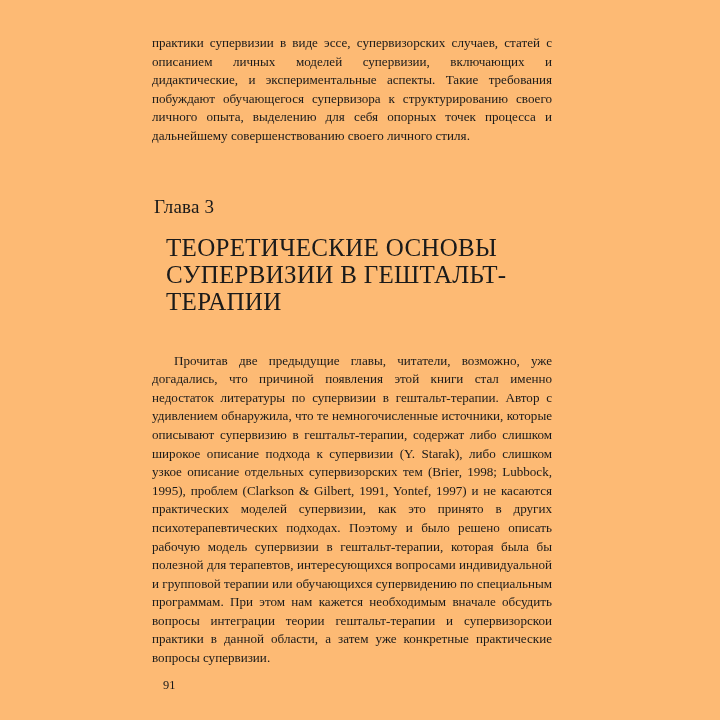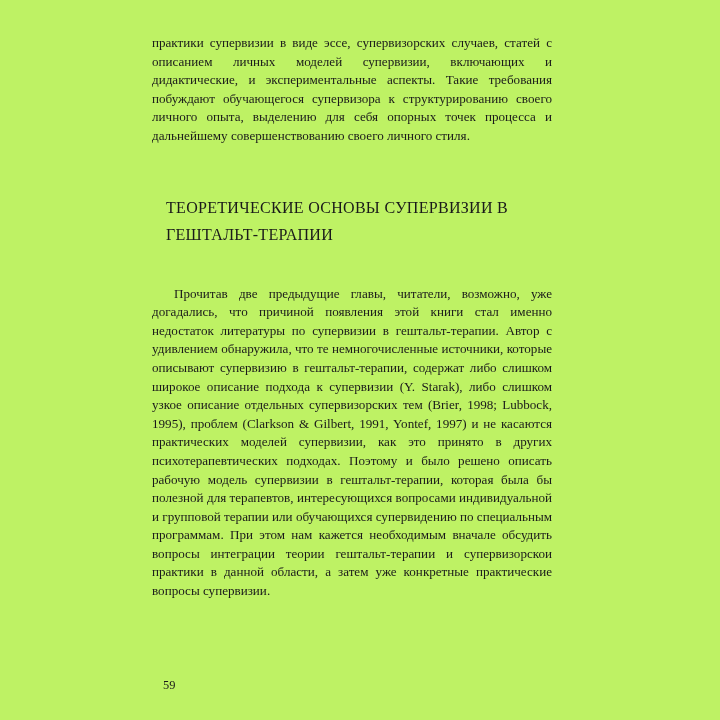--- a/index.html
+++ b/index.html
@@ -5,21 +5,21 @@
 <style>
   html, body {
     margin: 0;
     padding: 0;
     background: #ffffff;
   }
   .page {
     position: relative;
     width: 720px;
     height: 720px;
-    background: #bef264;
+    background: #fdba74;
     overflow: hidden;
     font-family: "Liberation Serif", "DejaVu Serif", serif;
     color: #1a1a1a;
   }
   .content {
     position: absolute;
     left: 152px;
     top: 34px;
     width: 400px;
   }
@@ -38,21 +38,21 @@
     margin-top: 48px;
   }
   .chapter-label {
     font-size: 19px;
     line-height: 26px;
     margin: 0 0 14px 2px;
     font-weight: 400;
     letter-spacing: 0.2px;
   }
   .chapter-title {
-    font-size: 16px;
+    font-size: 25px;
     line-height: 27px;
     margin: 0;
     padding-left: 14px;
     font-weight: 400;
     text-transform: uppercase;
     letter-spacing: 0.3px;
   }
   .body-block {
     margin-top: 37px;
   }
@@ -66,23 +66,24 @@
 </style>
 </head>
 <body>
 
 <div class="page">
   <div class="content">
 
     <p class="para">практики супервизии в виде эссе, супервизорских случаев, статей с описанием личных моделей супервизии, включающих и дидактические, и экспериментальные аспекты. Такие требования побуждают обучающегося супервизора к структурированию своего личного опыта, выделению для себя опорных точек процесса и дальнейшему совершенствованию своего личного стиля.</p>
 
     <div class="chapter-block">
+      <h2 class="chapter-label">Глава 3</h2>
       <h1 class="chapter-title">ТЕОРЕТИЧЕСКИЕ ОСНОВЫ СУПЕРВИЗИИ В ГЕШТАЛЬТ-ТЕРАПИИ</h1>
     </div>
 
     <div class="body-block">
       <p class="para indent">Прочитав две предыдущие главы, читатели, возможно, уже догадались, что причиной появления этой книги стал именно недостаток литературы по супервизии в гештальт-терапии. Автор с удивлением обнаружила, что те немногочисленные источники, которые описывают супервизию в гештальт-терапии, содержат либо слишком широкое описание подхода к супервизии (Y. Starak), либо слишком узкое описание отдельных супервизорских тем (Brier, 1998; Lubbock, 1995), проблем (Clarkson &amp; Gilbert, 1991, Yontef, 1997) и не касаются практических моделей супервизии, как это принято в других психотерапевтических подходах. Поэтому и было решено описать рабочую модель супервизии в гештальт-терапии, которая была бы полезной для терапевтов, интересующихся вопросами индивидуальной и групповой терапии или обучающихся супервидению по специальным программам. При этом нам кажется необходимым вначале обсудить вопросы интеграции теории гештальт-терапии и супервизорскои практики в данной области, а затем уже конкретные практические вопросы супервизии.</p>
     </div>
 
   </div>
 
-  <div class="folio">59</div>
+  <div class="folio">91</div>
 </div>
 
 </body></html>

